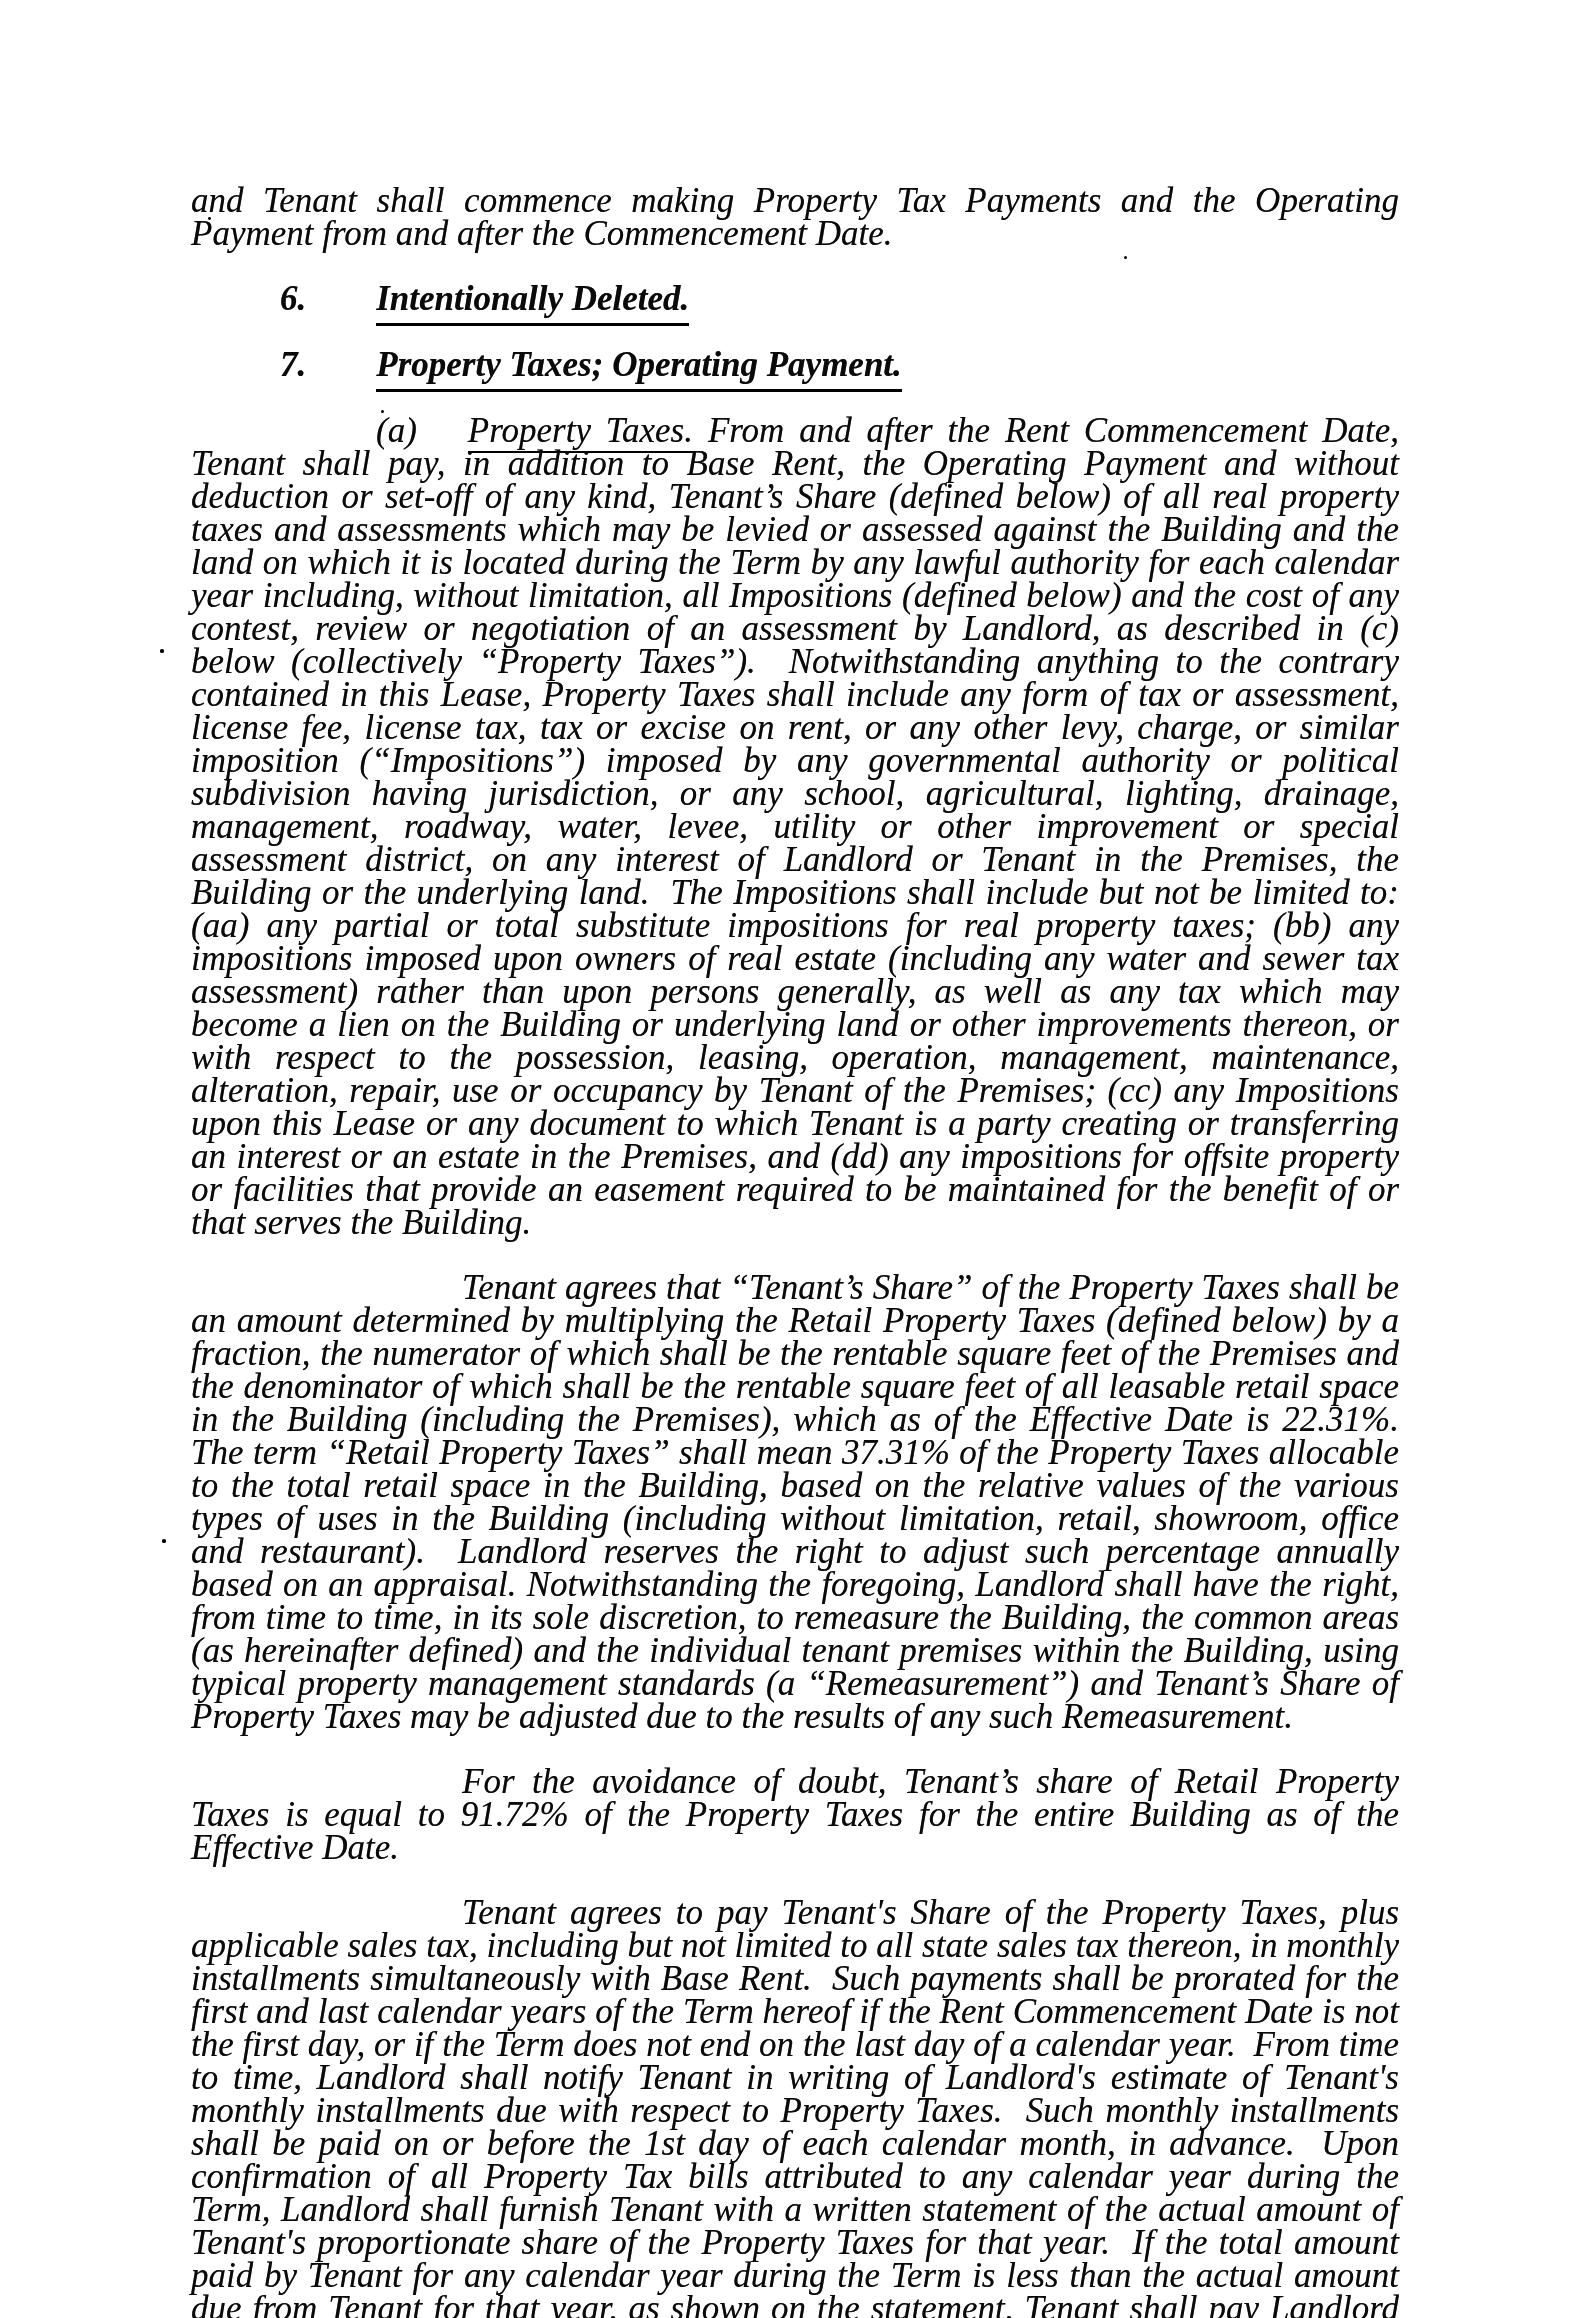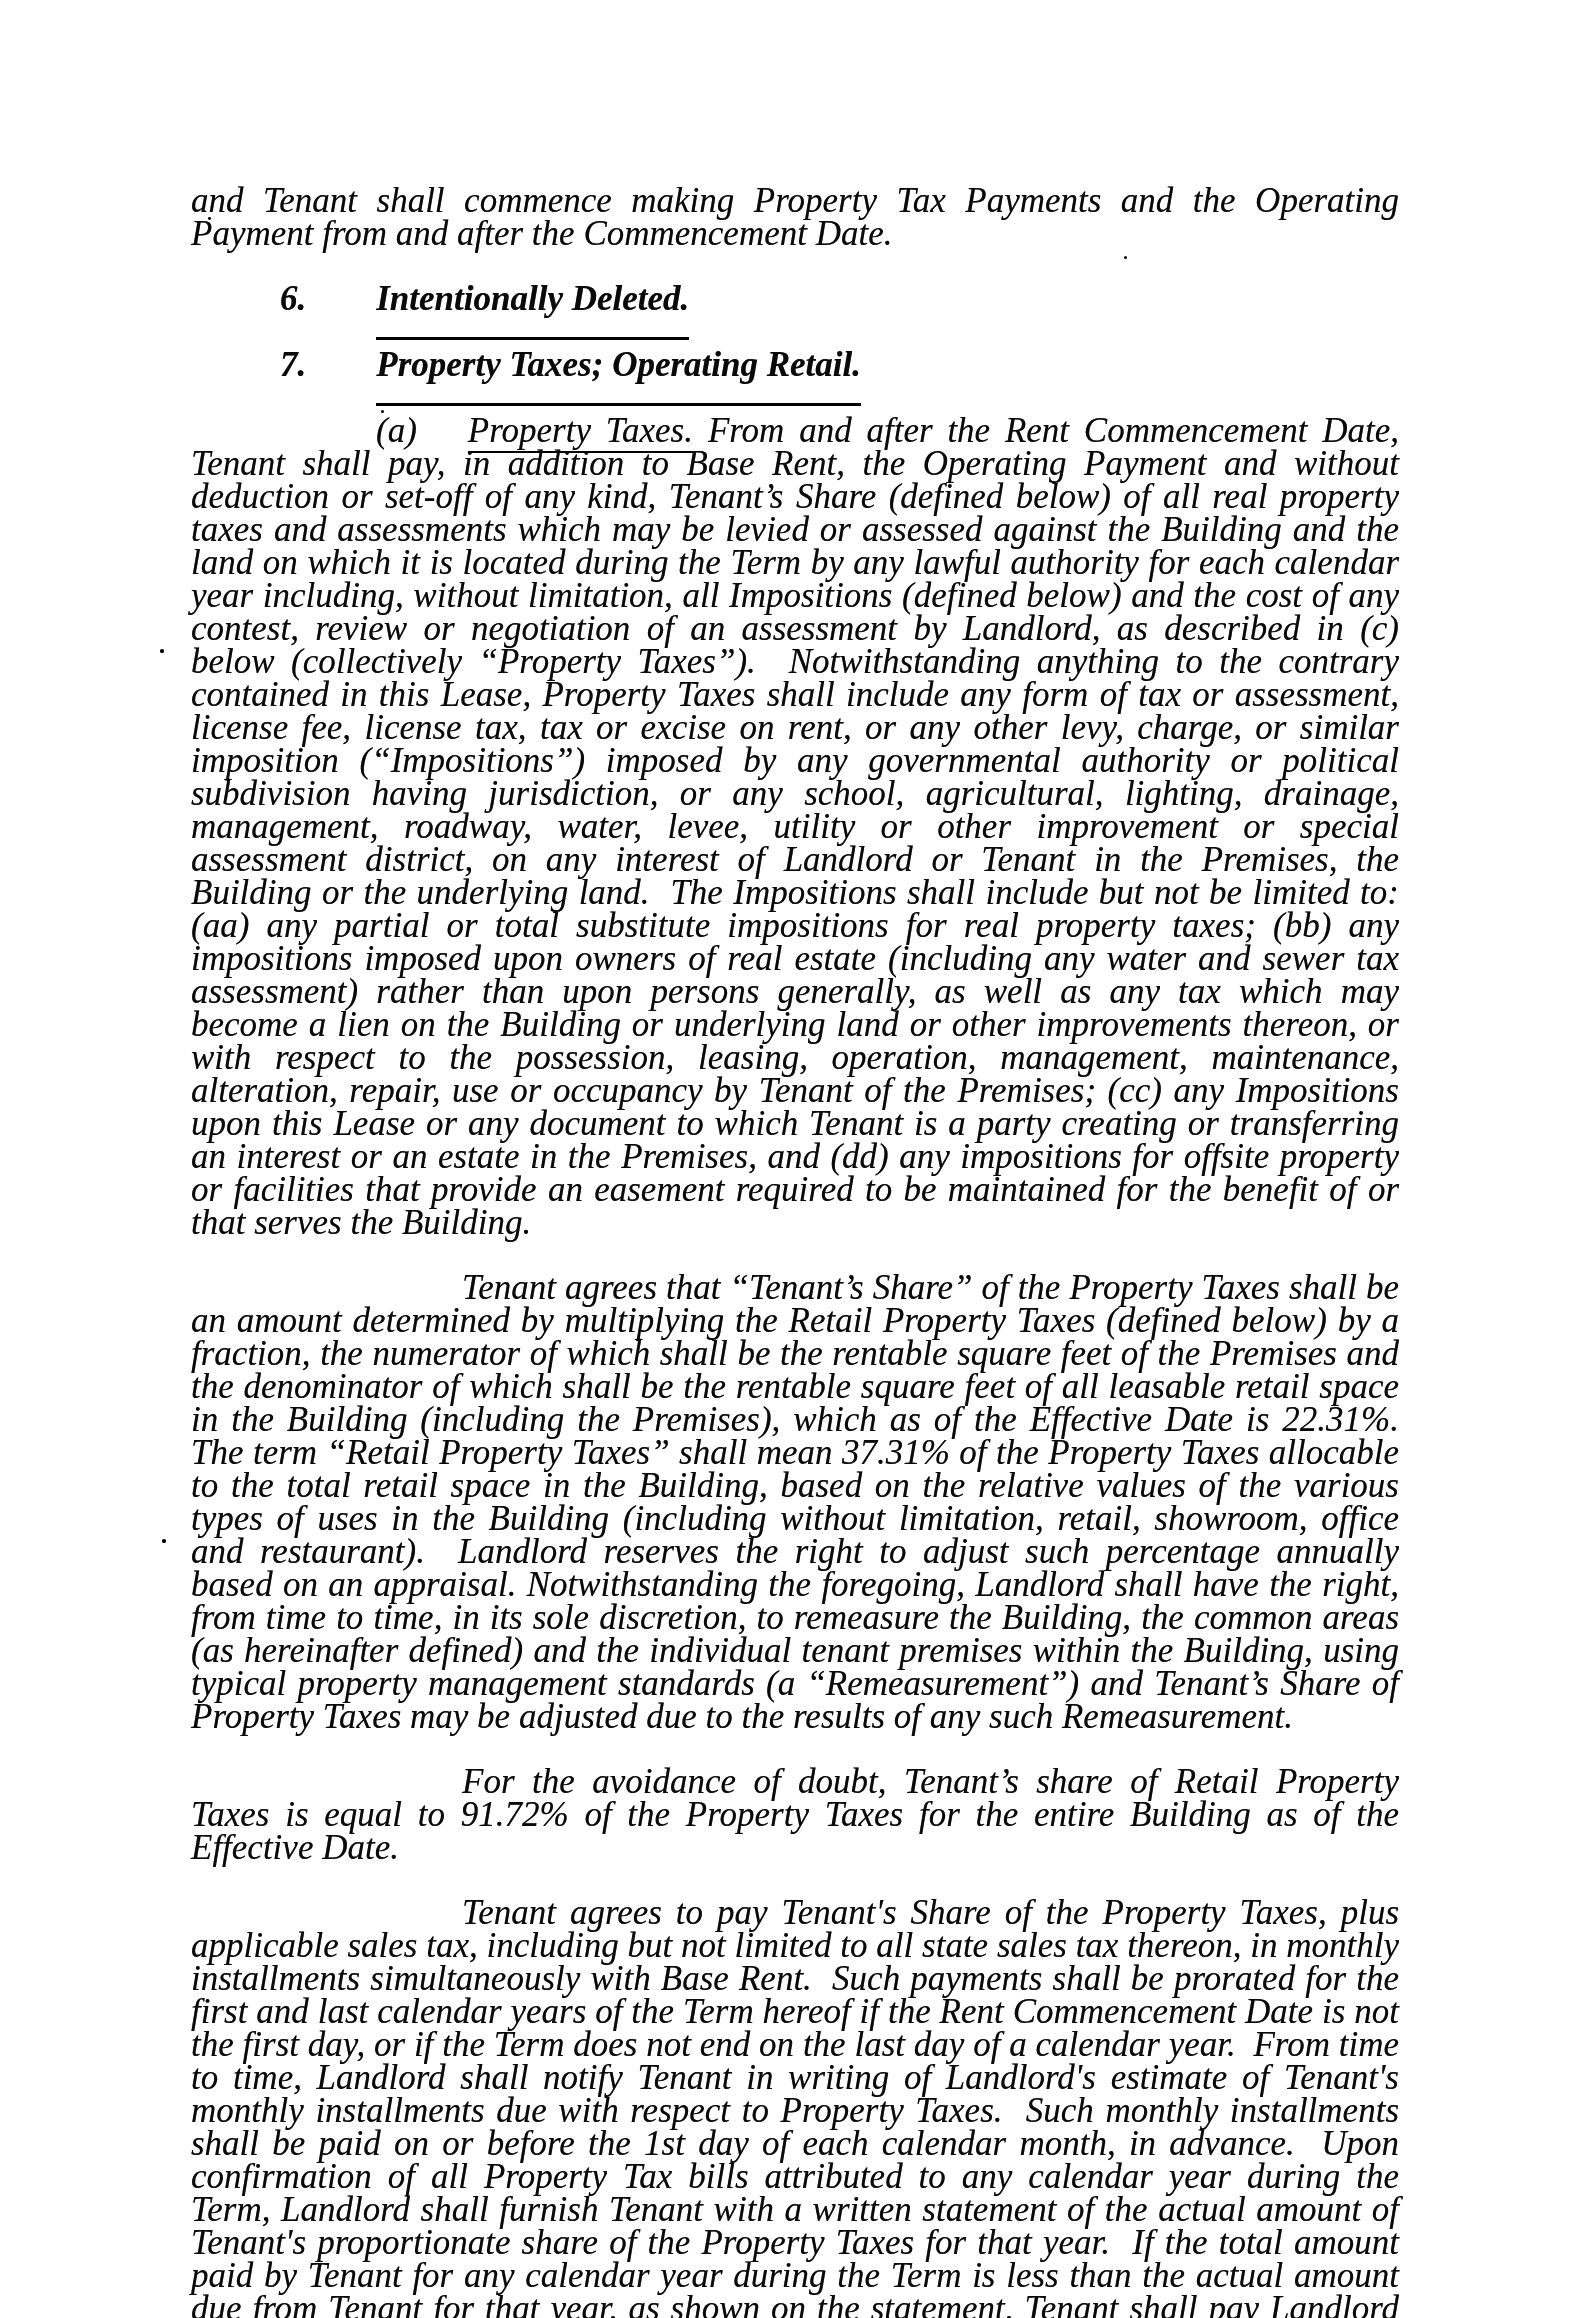--- a/index.html
+++ b/index.html
@@ -35,21 +35,21 @@
   .sec {
     margin: 0 0 33px 89px;
     text-align: left;
     white-space: normal;
   }
   .num { font-weight: bold; }
   .hgap { display: inline-block; width: 70px; }
   .title {
     font-weight: bold;
     border-bottom: 3.7px solid #000;
-    padding-bottom: 19px;
+    padding-bottom: 5px;
   }
   .pa { text-indent: 185px; }
   .tab1 { display: inline-block; width: 51px; }
   .sp2 { display: inline-block; width: 15px; }
   .u {
     border-bottom: 2.3px solid #000;
     padding-bottom: 1px;
   }
   .ind { text-indent: 271px; }
   .speck {
@@ -62,21 +62,21 @@
 <body>
 
 <div class="page">
 
   <div class="content">
 
     <p class="par">and Tenant shall commence making Property Tax Payments and the Operating Payment from and after the Commencement Date.</p>
 
     <p class="sec"><span class="num">6.</span><span class="hgap"></span><span class="title">Intentionally Deleted.</span></p>
 
-    <p class="sec"><span class="num">7.</span><span class="hgap"></span><span class="title">Property Taxes; Operating Retail.</span></p>
+    <p class="sec"><span class="num">7.</span><span class="hgap"></span><span class="title">Property Taxes; Operating Payment.</span></p>
 
     <p class="par pa"><span>(a)</span><span class="tab1"></span><span class="u">Property Taxes.</span><span class="sp2"></span><span>From and after the Rent Commencement Date, Tenant shall pay, in addition to Base Rent, the Operating Payment and without deduction or set-off of any kind, Tenant’s Share (defined below) of all real property taxes and assessments which may be levied or assessed against the Building and the land on which it is located during the Term by any lawful authority for each calendar year including, without limitation, all Impositions (defined below) and the cost of any contest, review or negotiation of an assessment by Landlord, as described in (c) below (collectively “Property Taxes”).  Notwithstanding anything to the contrary contained in this Lease, Property Taxes shall include any form of tax or assessment, license fee, license tax, tax or excise on rent, or any other levy, charge, or similar imposition (“Impositions”) imposed by any governmental authority or political subdivision having jurisdiction, or any school, agricultural, lighting, drainage, management, roadway, water, levee, utility or other improvement or special assessment district, on any interest of Landlord or Tenant in the Premises, the Building or the underlying land.  The Impositions shall include but not be limited to: (aa) any partial or total substitute impositions for real property taxes; (bb) any impositions imposed upon owners of real estate (including any water and sewer tax assessment) rather than upon persons generally, as well as any tax which may become a lien on the Building or underlying land or other improvements thereon, or with respect to the possession, leasing, operation, management, maintenance, alteration, repair, use or occupancy by Tenant of the Premises; (cc) any Impositions upon this Lease or any document to which Tenant is a party creating or transferring an interest or an estate in the Premises, and (dd) any impositions for offsite property or facilities that provide an easement required to be maintained for the benefit of or that serves the Building.</span></p>
 
     <p class="par ind">Tenant agrees that “Tenant’s Share” of the Property Taxes shall be an amount determined by multiplying the Retail Property Taxes (defined below) by a fraction, the numerator of which shall be the rentable square feet of the Premises and the denominator of which shall be the rentable square feet of all leasable retail space in the Building (including the Premises), which as of the Effective Date is 22.31%. The term “Retail Property Taxes” shall mean 37.31% of the Property Taxes allocable to the total retail space in the Building, based on the relative values of the various types of uses in the Building (including without limitation, retail, showroom, office and restaurant).  Landlord reserves the right to adjust such percentage annually based on an appraisal. Notwithstanding the foregoing, Landlord shall have the right, from time to time, in its sole discretion, to remeasure the Building, the common areas (as hereinafter defined) and the individual tenant premises within the Building, using typical property management standards (a “Remeasurement”) and Tenant’s Share of Property Taxes may be adjusted due to the results of any such Remeasurement.</p>
 
     <p class="par ind">For the avoidance of doubt, Tenant’s share of Retail Property Taxes is equal to 91.72% of the Property Taxes for the entire Building as of the Effective Date.</p>
 
     <p class="par ind last">Tenant agrees to pay Tenant's Share of the Property Taxes, plus applicable sales tax, including but not limited to all state sales tax thereon, in monthly installments simultaneously with Base Rent.  Such payments shall be prorated for the first and last calendar years of the Term hereof if the Rent Commencement Date is not the first day, or if the Term does not end on the last day of a calendar year.  From time to time, Landlord shall notify Tenant in writing of Landlord's estimate of Tenant's monthly installments due with respect to Property Taxes.  Such monthly installments shall be paid on or before the 1st day of each calendar month, in advance.  Upon confirmation of all Property Tax bills attributed to any calendar year during the Term, Landlord shall furnish Tenant with a written statement of the actual amount of Tenant's proportionate share of the Property Taxes for that year.  If the total amount paid by Tenant for any calendar year during the Term is less than the actual amount due from Tenant for that year, as shown on the statement, Tenant shall pay Landlord the deficiency within 10 days after demand by Landlord.  If the total amount paid by Tenant for any calendar year exceeds the amount due from Tenant for that calendar year, Landlord shall credit the excess against payments due.  Tenant's liability for Tenant's Share of Property Taxes for the calendar years in which this Lease begins and ends shall be subject to a prorata adjustment based on the number of days in those years.  Landlord's and Tenant's obligations under this Section 6 shall survive the expiration of the Term or termination of this Lease.  An official tax bill (or copy), if available, shall be submitted by Landlord to Tenant, upon request by Tenant, and shall be conclusive evidence of the amount of the tax assessed or levied, the items taxed and the installments. Tenant's Share of actual Property Taxes for the final calendar year of the Term shall be due and payable even though it may not be finally calculated until after the expiration of the Term.  Accordingly, Landlord shall have the right to continue to hold Tenant's security deposit following</p>
 
   </div>

